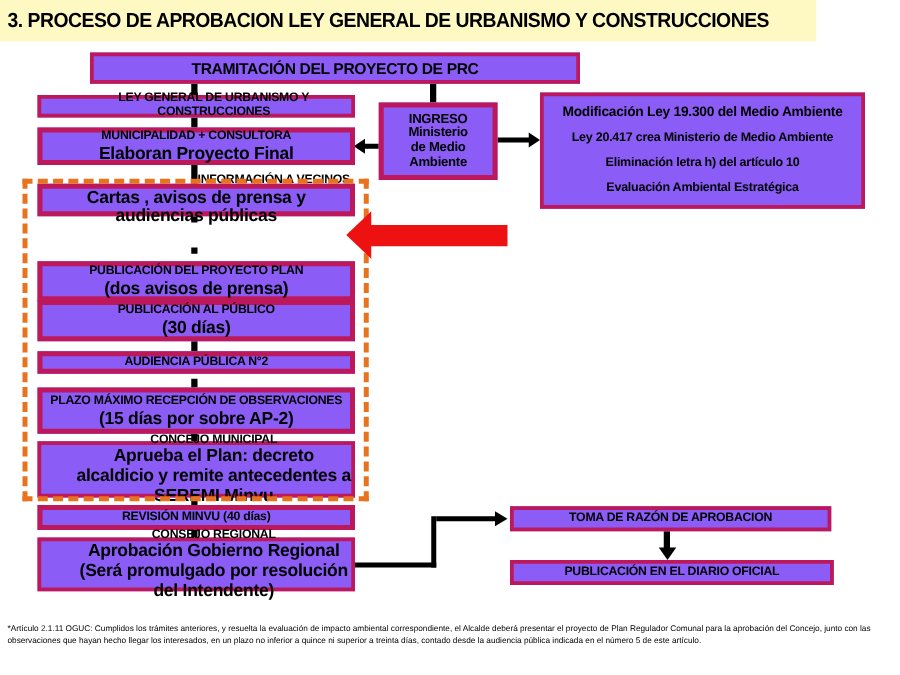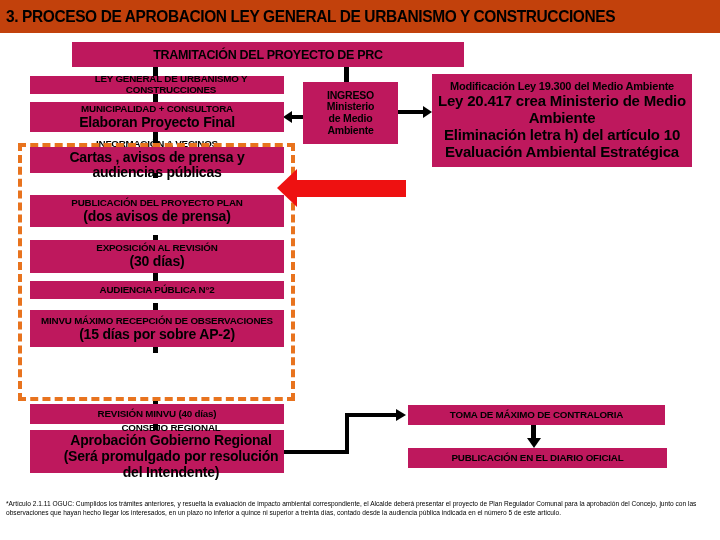--- a/index.html
+++ b/index.html
@@ -1,53 +1,53 @@
 <!DOCTYPE html>
 <html><head>
 <meta charset="utf-8">
 <style>
   html,body{margin:0;padding:0;background:#fff;}
   .slide{position:relative;width:720px;height:540px;background:#ffffff;overflow:hidden;
          font-family:"Liberation Sans",sans-serif;color:#000;}
   
-  .titlebar{position:absolute;left:0;top:0;width:720px;height:33px;background:#c2410c;
+  .titlebar{position:absolute;left:0;top:0;width:653px;height:33px;background:#fef9c3;
             display:flex;align-items:center;}
   .titlebar span{font-size:15.5px;font-weight:bold;letter-spacing:-0.4px;padding-left:6px;
                  transform:scaleY(1.05);white-space:nowrap;}
   
-  .fbox{position:absolute;background:#be185d;border:4px solid #be185d;box-sizing:border-box;
+  .fbox{position:absolute;background:#8b5cf6;border:4px solid #be185d;box-sizing:border-box;
         display:flex;flex-direction:column;align-items:center;justify-content:center;
         text-align:center;font-weight:bold;letter-spacing:-0.2px;line-height:1.12;z-index:3;}
   .fbox .t{font-size:9.8px;}
   .fbox .s{font-size:14px;}
   .thick{border-width:3px;padding-left:28px;}
   
   #tram{left:72px;top:42px;width:392px;height:25px;border-width:3px;}
   #tram .t{font-size:12.5px;letter-spacing:-0.3px;}
   
   .lc{left:30px;width:254px;}
   #b0{top:76px;height:18px;}
   #b1{top:102px;height:30px;}
-  #b2{top:147px;height:26px;}
+  #b2{top:147px;height:26px;align-items:flex-end;}
   #b3{top:178px;height:20px;}
-  #b4{top:195px;height:32px;align-items:center;}
+  #b4{top:209px;height:32px;align-items:center;}
   #b5{top:240px;height:33px;}
   #b6{top:281px;height:18px;}
   #b7{top:310px;height:37px;justify-content:space-around;padding:2px 0;}
   #b8{top:353px;height:45px;}
   #b9{top:404px;height:20px;}
   #b10{top:430px;height:43px;}
   
   #ingreso{left:303px;top:82px;width:95px;height:62px;padding:18px;}
   #ingreso .t{font-size:10.5px;}
   #ingreso .s{font-size:10.5px;}
   #rightbox{left:432px;top:74px;width:260px;height:93px;border-width:3px;
             justify-content:space-around;padding:3px 2px;}
   #rightbox .t{font-size:11px;}
-  #rightbox .s{font-size:15px;}
+  #rightbox .s{font-size:10px;}
   #toma{left:408px;top:405px;width:257px;height:20px;border-width:3px;}
   #pub{left:408px;top:448px;width:259px;height:20px;border-width:3px;}
   
   .conn{position:absolute;background:#000;z-index:2;}
   .arrhead{position:absolute;width:0;height:0;z-index:2;}
   
   .dashframe{position:absolute;left:18px;top:143px;width:277px;height:258px;
              border:4px dashed #e8731e;box-sizing:border-box;z-index:4;pointer-events:none;}
   
   .redbody{position:absolute;left:296px;top:180px;width:110px;height:17px;background:#ee1111;z-index:5;}
@@ -80,29 +80,33 @@
   </div>
   <div class="fbox lc" id="b2">
     <div class="t">INFORMACIÓN A VECINOS</div>
     <div class="s">Cartas , avisos de prensa y audiencias públicas</div>
   </div>
   <div class="fbox lc" id="b4">
     <div class="t">PUBLICACIÓN DEL PROYECTO PLAN</div>
     <div class="s">(dos avisos de prensa)</div>
   </div>
   <div class="fbox lc" id="b5">
-    <div class="t">EXPOSICIÓN AL REVISIÓN</div>
+    <div class="t">PUBLICACIÓN AL PÚBLICO</div>
     <div class="s">(30 días)</div>
   </div>
   <div class="fbox lc" id="b6">
     <div class="t">AUDIENCIA PÚBLICA N°2</div>
   </div>
   <div class="fbox lc" id="b7">
-    <div class="t">MINVU MÁXIMO RECEPCIÓN DE OBSERVACIONES</div>
+    <div class="t">PLAZO MÁXIMO RECEPCIÓN DE OBSERVACIONES</div>
     <div class="s">(15 días por sobre AP-2)</div>
+  </div>
+  <div class="fbox lc thick" id="b8">
+    <div class="t">CONCEJO MUNICIPAL</div>
+    <div class="s">Aprueba el Plan: decreto alcaldicio y remite antecedentes a SEREMI Minvu</div>
   </div>
   <div class="fbox lc" id="b9">
     <div class="t">REVISIÓN MINVU (40 días)</div>
   </div>
   <div class="fbox lc thick" id="b10">
     <div class="t">CONSEJO REGIONAL</div>
     <div class="s">Aprobación Gobierno Regional (Será promulgado por resolución del Intendente)</div>
   </div>
 
   <div class="fbox" id="ingreso">
@@ -111,21 +115,21 @@
   </div>
 
   <div class="fbox" id="rightbox">
     <div class="t">Modificación Ley  19.300 del Medio Ambiente</div>
     <div class="s">Ley 20.417 crea Ministerio de  Medio Ambiente</div>
     <div class="s">Eliminación letra h) del artículo 10</div>
     <div class="s">Evaluación Ambiental Estratégica</div>
   </div>
 
   <div class="fbox" id="toma">
-    <div class="t">TOMA DE MÁXIMO DE CONTRALORIA</div>
+    <div class="t">TOMA DE RAZÓN DE APROBACION</div>
   </div>
   <div class="fbox" id="pub">
     <div class="t">PUBLICACIÓN EN EL DIARIO OFICIAL</div>
   </div>
 
   <div class="conn" style="left:153px;top:67px;width:5px;height:9px;"></div>
   <div class="conn" style="left:153px;top:94px;width:5px;height:8px;"></div>
   <div class="conn" style="left:153px;top:132px;width:5px;height:15px;"></div>
   <div class="conn" style="left:153px;top:173px;width:5px;height:5px;"></div>
   <div class="conn" style="left:153px;top:198px;width:5px;height:5px;"></div>

